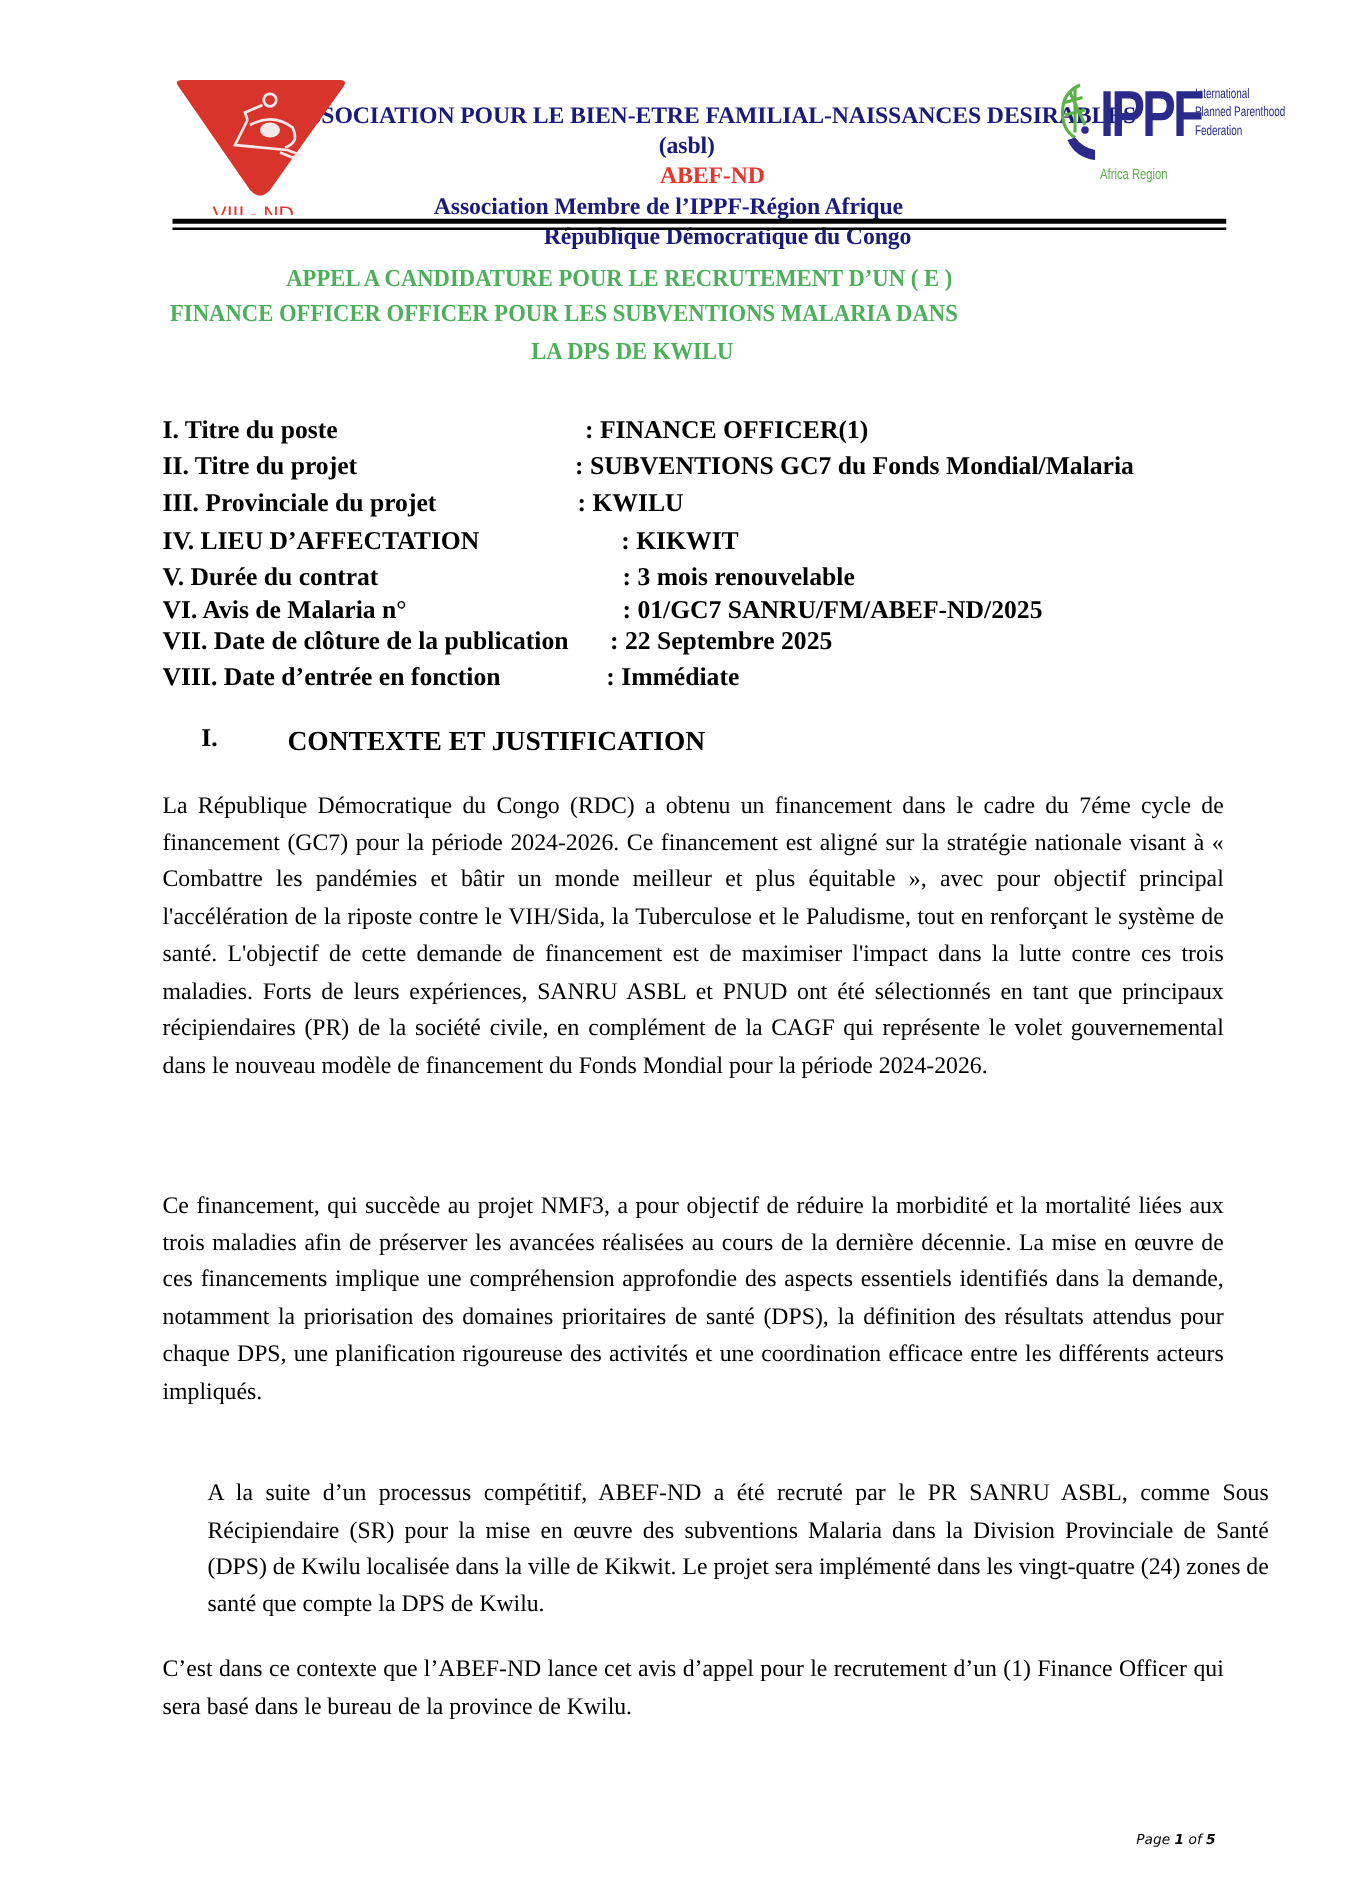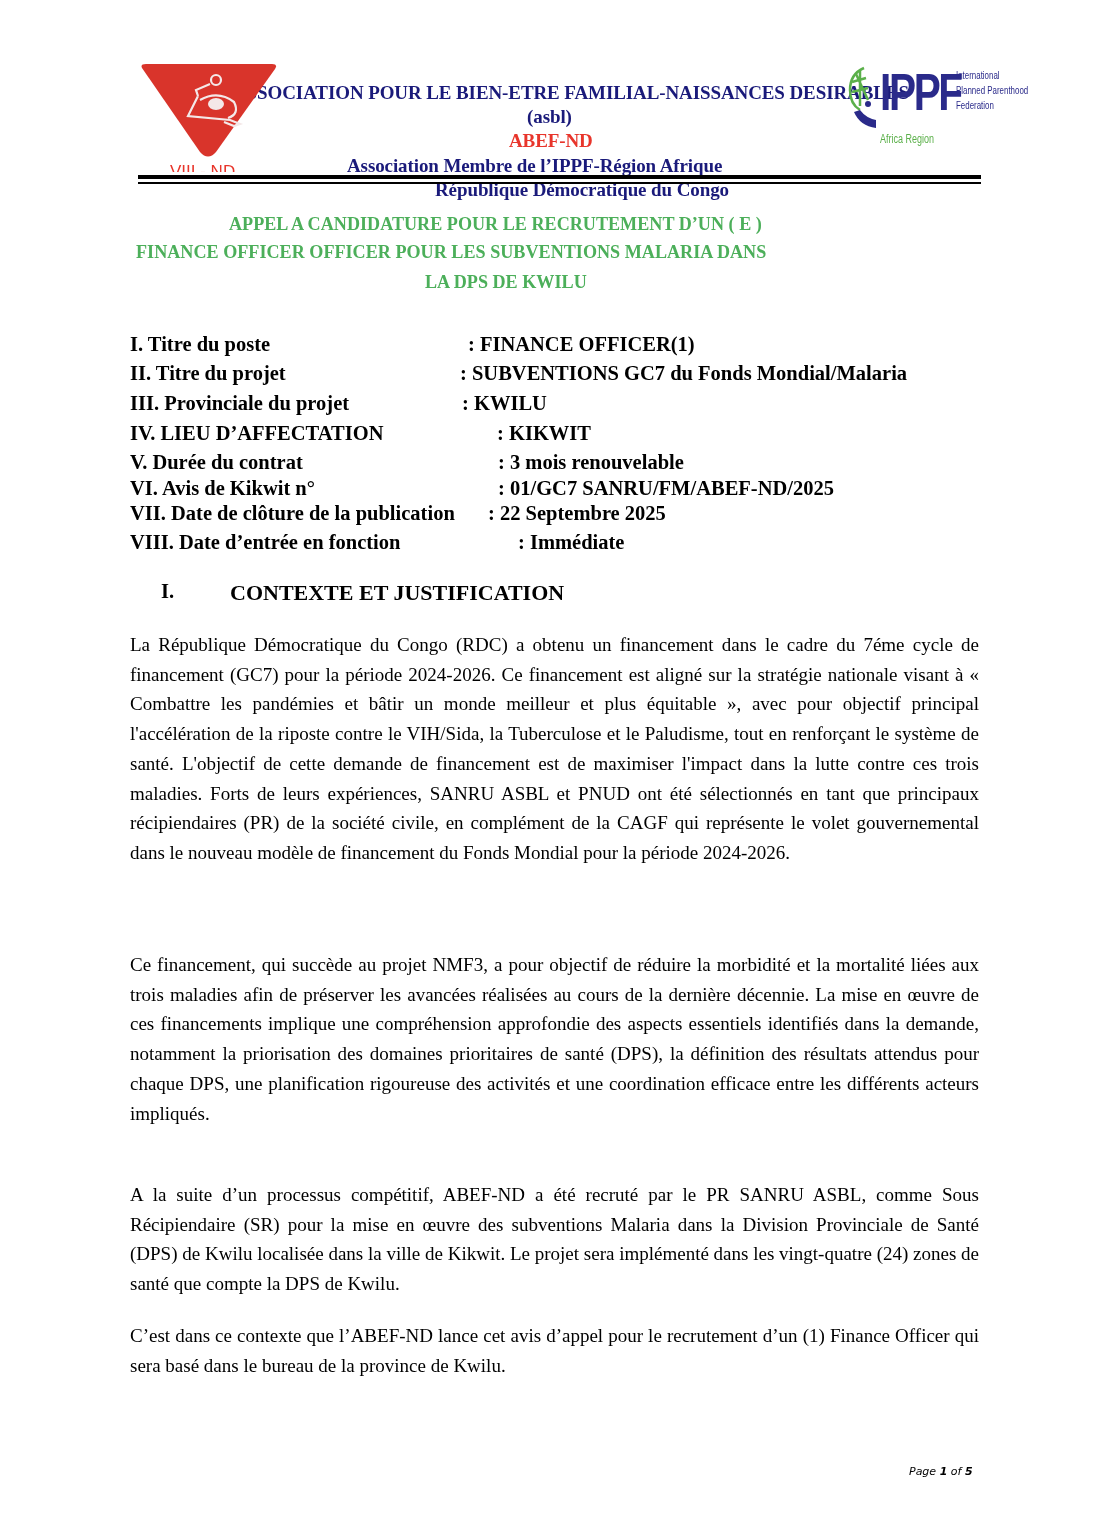--- a/index.html
+++ b/index.html
@@ -26,21 +26,21 @@
     .para { position: absolute; left: 130px; width: 849px; font-family: "Liberation Serif", serif; font-size: 19px; line-height: 29.7px; text-align: justify; text-align-last: left; }
     .footer { position: absolute; left: 909px; top: 1465px; font-family: "DejaVu Sans", sans-serif; font-style: italic; font-size: 11px; white-space: nowrap; }
     .footer b { font-weight: bold; }
   </style>
 </head>
 <body>
 
 <div>
   <div class="hdr-line" style="left:233px; top:38px;">ASSOCIATION POUR LE BIEN-ETRE FAMILIAL-NAISSANCES DESIRABLES</div>
   <div class="hdr-line" style="left:527px; top:62px;">(asbl)</div>
-  <div class="hdr-line hdr-red" style="left:509px; top:86px;">ABEF-ND</div>
+  <div class="hdr-line hdr-red" style="left:528px; top:86px;">ABEF-ND</div>
   <div class="hdr-line" style="left:347px; top:111px;">Association Membre de l’IPPF-Région Afrique</div>
   <div class="hdr-line" style="left:435px; top:135px;">République  Démocratique  du  Congo</div>
 
   <div class="logo-abef">
     <svg width="140" height="100" viewBox="0 0 140 100">
       <path d="M4 8 Q2 4 8 4 L134 4 Q140 4 137 9 L78 92 Q70 101 62 92 Z" fill="#d9342b"></path>
       <g fill="none" stroke="#f4e8e8" stroke-width="2.2">
         <circle cx="78" cy="20" r="5"></circle>
         <path d="M72 24 L58 30 L60 36 M60 36 L50 56 L92 60 L102 64 L96 66 L86 62"></path>
         <path d="M62 40 Q80 30 96 42 Q102 54 90 58"></path>
@@ -93,39 +93,39 @@
   </div>
   <div class="info-row" style="top:421px;">
     <span class="info-label">IV. LIEU D’AFFECTATION</span>
     <span class="info-value" style="left:367px;">: KIKWIT</span>
   </div>
   <div class="info-row" style="top:450px;">
     <span class="info-label">V. Durée du contrat</span>
     <span class="info-value" style="left:368px;">: 3 mois renouvelable</span>
   </div>
   <div class="info-row" style="top:476px;">
-    <span class="info-label">VI. Avis de Kikwit n°</span>
+    <span class="info-label">VI. Avis de Malaria n°</span>
     <span class="info-value" style="left:368px;">: 01/GC7 SANRU/FM/ABEF-ND/2025</span>
   </div>
   <div class="info-row" style="top:501px;">
     <span class="info-label">VII. Date de clôture de la publication</span>
     <span class="info-value" style="left:358px;">: 22 Septembre 2025</span>
   </div>
   <div class="info-row" style="top:530px;">
     <span class="info-label">VIII. Date d’entrée en fonction</span>
-    <span class="info-value" style="left:388px;">: Immédiate</span>
+    <span class="info-value" style="left:355px;">: Immédiate</span>
   </div>
 </div>
 
 <div class="section-num">I.</div>
 <div class="section-title">CONTEXTE ET JUSTIFICATION</div>
 
 <div class="para" style="top:630px;">La République Démocratique du Congo (RDC) a obtenu un financement dans le cadre du 7éme cycle de financement (GC7) pour la période 2024-2026. Ce financement est aligné sur la stratégie nationale visant à « Combattre les pandémies et bâtir un monde meilleur et plus équitable », avec pour objectif principal l'accélération de la riposte contre le VIH/Sida, la Tuberculose et le Paludisme, tout en renforçant le système de santé. L'objectif de cette demande de financement est de maximiser l'impact dans la lutte contre ces trois maladies. Forts de leurs expériences, SANRU ASBL et PNUD ont été sélectionnés en tant que principaux récipiendaires (PR) de la société civile, en complément de la CAGF qui représente le volet gouvernemental dans le nouveau modèle de financement du Fonds Mondial pour la période 2024-2026.</div>
 <div class="para" style="top:950px;">Ce financement, qui succède au projet NMF3, a pour objectif de réduire la morbidité et la mortalité liées aux trois maladies afin de préserver les avancées réalisées au cours de la dernière décennie. La mise en œuvre de ces financements implique une compréhension approfondie des aspects essentiels identifiés dans la demande, notamment la priorisation des domaines prioritaires de santé (DPS), la définition des résultats attendus pour chaque DPS, une planification rigoureuse des activités et une coordination efficace entre les différents acteurs impliqués.</div>
-<div class="para" style="top:1180px;">A la suite d’un processus compétitif, ABEF-ND a été recruté par le PR SANRU ASBL, comme Sous Récipiendaire (SR) pour la mise en œuvre des subventions Malaria dans la Division Provinciale de Santé (DPS) de Kwilu localisée dans la ville de Kikwit. Le projet sera implémenté dans les vingt-quatre (24) zones de santé que compte la DPS de Kwilu.</div>
+<div class="para" style="top:1180px;margin-left:36px;">A la suite d’un processus compétitif, ABEF-ND a été recruté par le PR SANRU ASBL, comme Sous Récipiendaire (SR) pour la mise en œuvre des subventions Malaria dans la Division Provinciale de Santé (DPS) de Kwilu localisée dans la ville de Kikwit. Le projet sera implémenté dans les vingt-quatre (24) zones de santé que compte la DPS de Kwilu.</div>
 <div class="para" style="top:1321px;">C’est dans ce contexte que l’ABEF-ND lance cet avis d’appel pour le recrutement d’un (1) Finance Officer qui sera basé dans le bureau de la province de Kwilu.</div>
 
 <div class="footer">
   <span>Page</span>
   <b>1</b>
   <span>of</span>
   <b>5</b>
 </div>
 
 </body></html>

